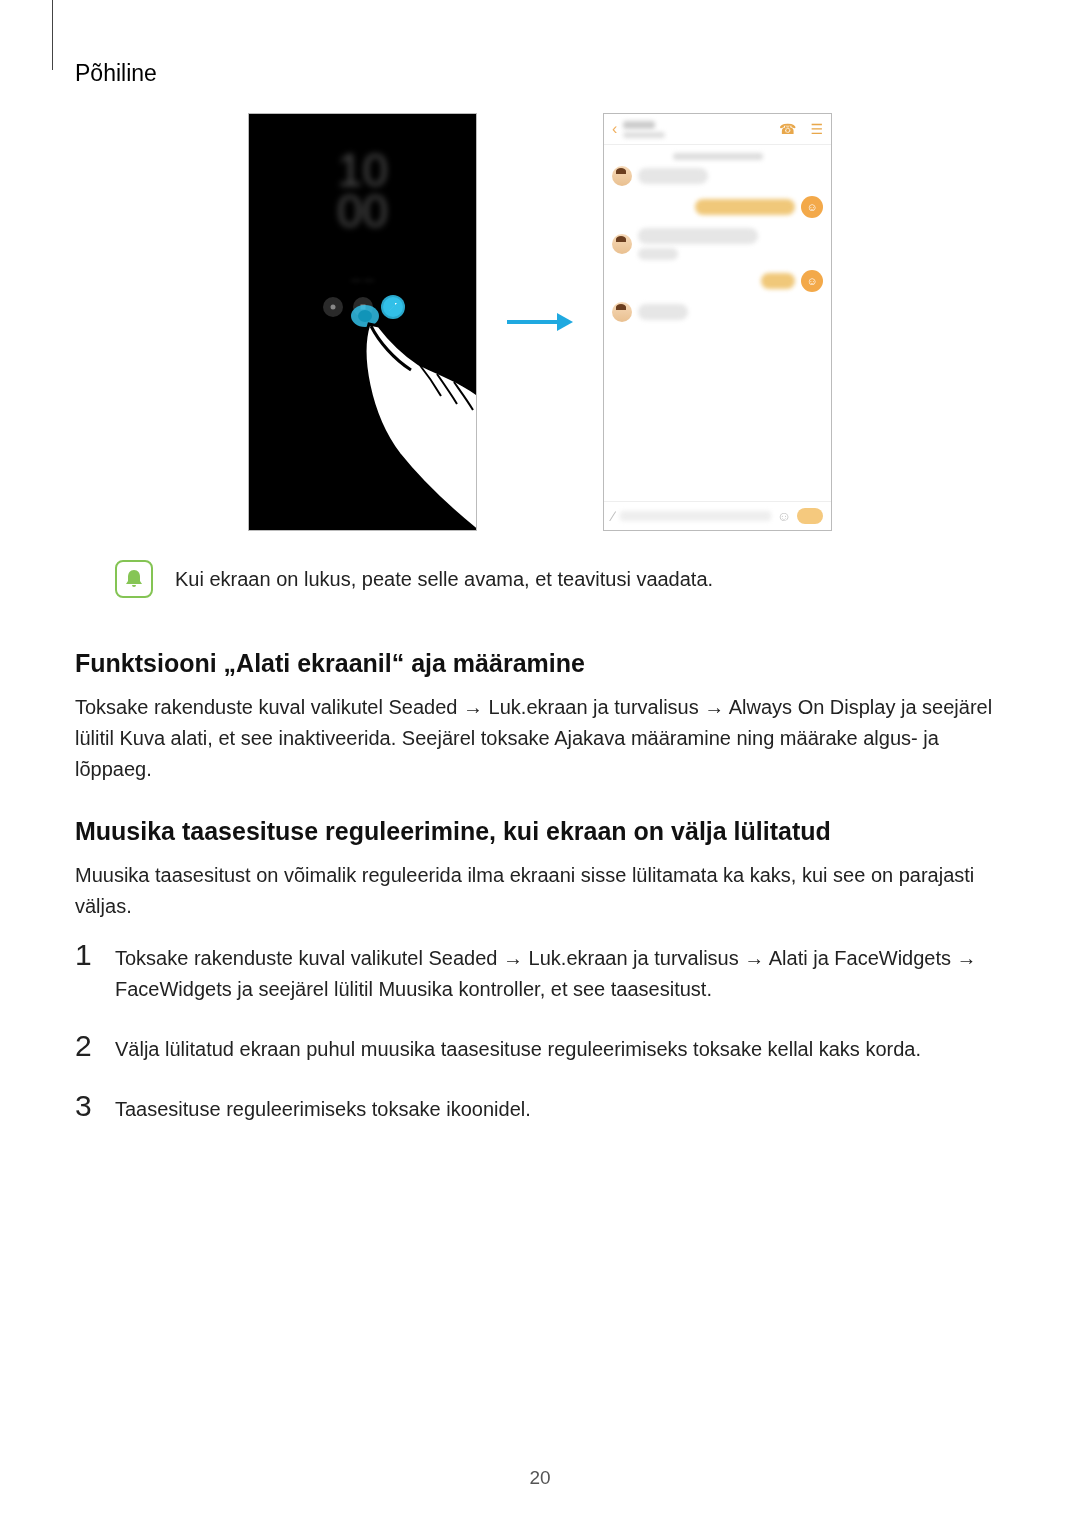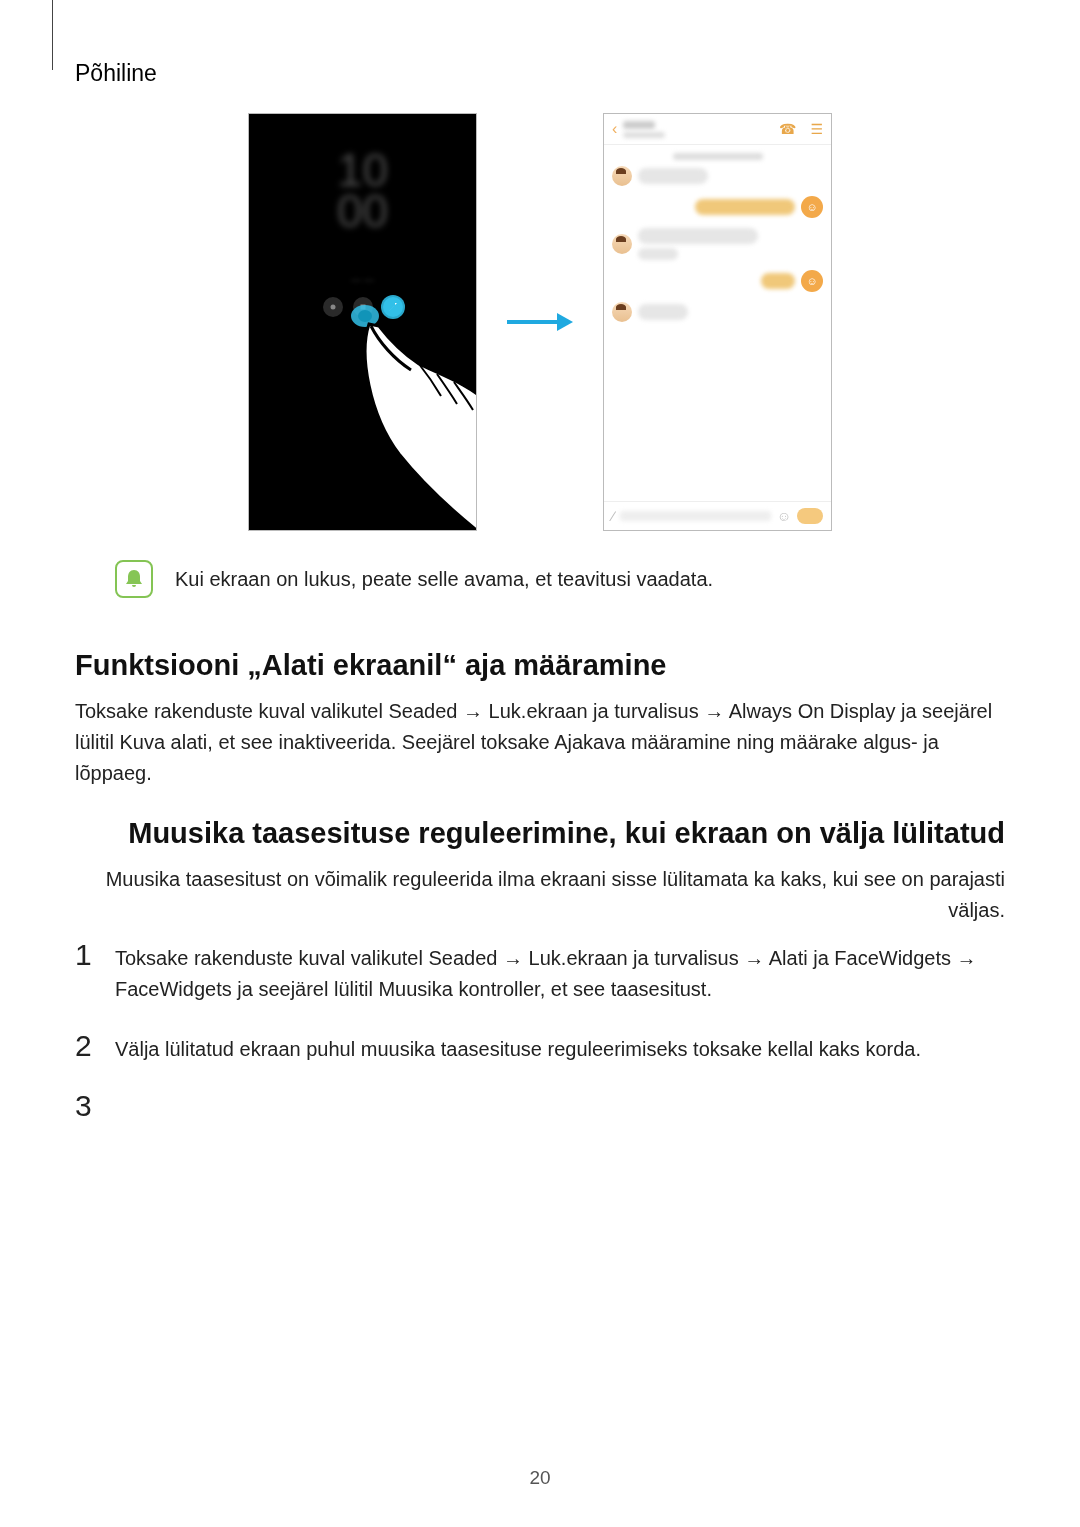--- a/index.html
+++ b/index.html
@@ -151,27 +151,27 @@
     margin-left: 40px;
   }
   .note-icon {
     width: 38px; height: 38px;
     border: 2px solid #84c454;
     border-radius: 8px;
     display: flex; align-items: center; justify-content: center;
   }
   .note-text { font-size: 20px; color: #222; line-height: 1.45; }
   .h3 {
-    font-size: 29px;
+    font-size: 25px;
     font-weight: bold;
     color: #111;
   }
   .sect1 { position: absolute; top: 649px; left: 75px; right: 75px; }
   .para { font-size: 20px; line-height: 1.55; margin-top: 14px; }
-  .sect2 { position: absolute; top: 817px; left: 75px; right: 75px; text-align: right; }
+  .sect2 { position: absolute; top: 817px; left: 75px; right: 75px; }
   .steps { position: absolute; top: 940px; left: 75px; right: 75px; }
   .step { display: flex; gap: 18px; margin-bottom: 26px; }
   .step-num { font-size: 30px; color: #222; line-height: 1; width: 22px; flex-shrink: 0; }
   .step-body { font-size: 20px; line-height: 1.55; padding-top: 3px; }
   .b { font-weight: normal; }
   .page-num {
     position: absolute;
     bottom: 38px;
     left: 0; right: 0;
     text-align: center;
@@ -302,16 +302,17 @@
     <div class="step-body">
       <span>Toksake rakenduste kuval valikutel </span><span class="b">Seaded</span><span> → </span><span class="b">Luk.ekraan ja turvalisus</span><span> → </span><span class="b">Alati ja FaceWidgets</span><span> → </span><span class="b">FaceWidgets</span><span> ja seejärel lülitil </span><span class="b">Muusika kontroller</span><span>, et see taasesitust.</span>
     </div>
   </div>
   <div class="step">
     <div class="step-num">2</div>
     <div class="step-body">Välja lülitatud ekraan puhul muusika taasesituse reguleerimiseks toksake kellal kaks korda.</div>
   </div>
   <div class="step">
     <div class="step-num">3</div>
+    <div class="step-body">Taasesituse reguleerimiseks toksake ikoonidel.</div>
   </div>
 </div>
 
 <div class="page-num">20</div>
 
 </body></html>

